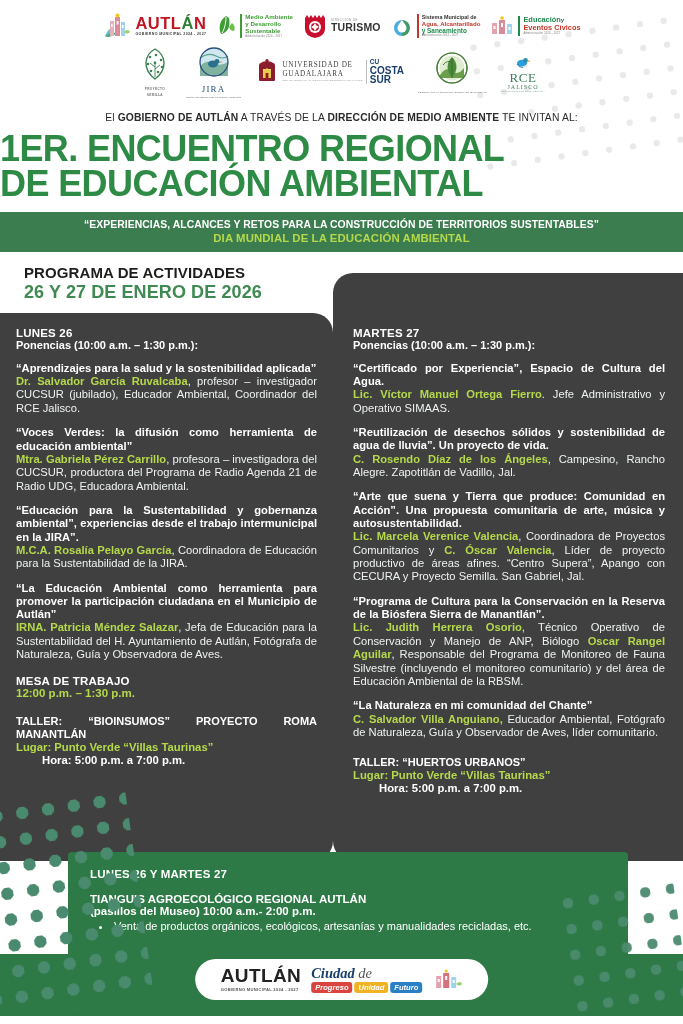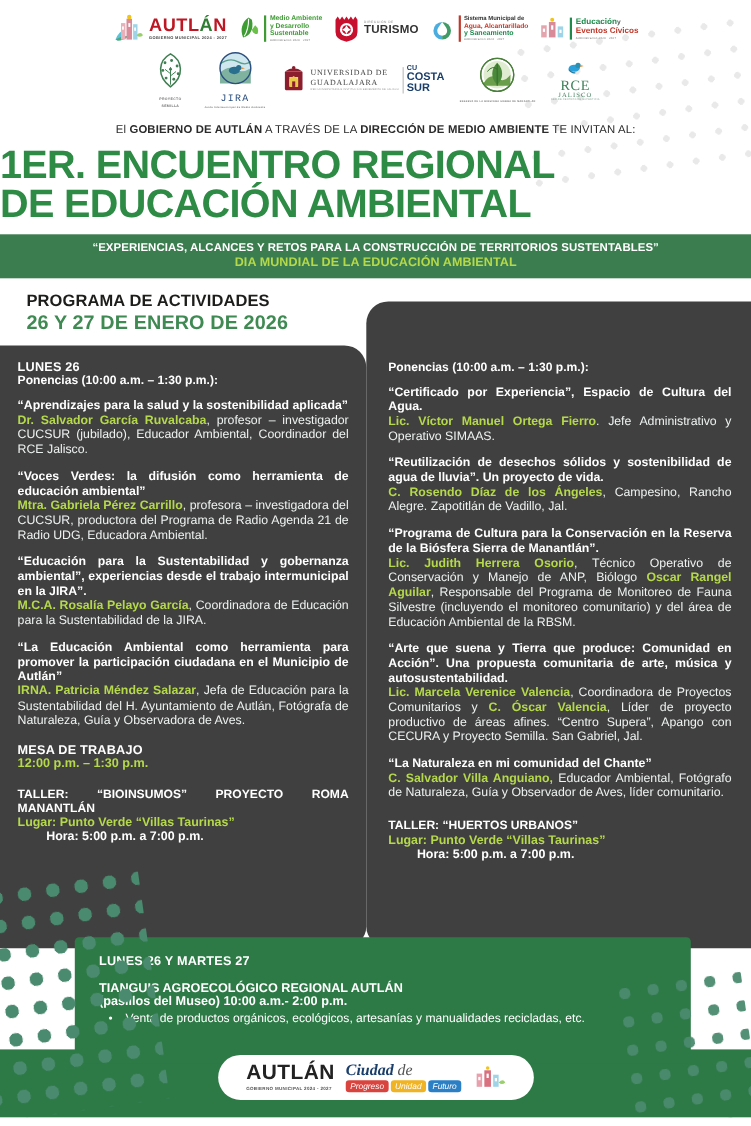--- a/index.html
+++ b/index.html
@@ -81,21 +81,21 @@
   .educ-1 .y{ color:#555; font-size:6px;}
   .educ-2{ font-size:7.4px; font-weight:bold; color:#c0392b; line-height:1.1;}
   .sep{ width:1px; height:24px; background:#bbb; }
   .udg-txt{ font-family:"Liberation Serif", serif; font-size:7.2px; color:#444; letter-spacing:.7px; line-height:1.25;}
   .udg-sub{ font-size:2.4px; color:#999; letter-spacing:.15px; margin-top:1px;}
   .cucosta{ font-weight:bold; line-height:.95; font-size:10px; color:#1b3f6b;}
   .cucosta .cu{ font-size:6.5px; }
   .cucosta .costa{ color:#1b3f6b; }
   .cucosta .sur{ color:#1b3f6b; }
   .cap{ font-size:3.2px; color:#777; letter-spacing:.3px; text-align:center; margin-top:2px; font-weight:bold;}
-  .jira-word{ font-family:Liberation Mono, monospace; font-size:9px; color:#2b4f7e; letter-spacing:1.2px; text-align:center;}
+  .jira-word{ font-family:Liberation Serif, serif; font-size:9px; color:#2b4f7e; letter-spacing:1.2px; text-align:center;}
   .rce-word{ font-family:"Liberation Serif", serif; font-size:13px; color:#3d7f5a; letter-spacing:.5px; line-height:1;}
   .rce-sub{ font-size:6px; color:#3d7f5a; letter-spacing:1px; font-family:"Liberation Serif", serif;}
   .rce-tiny{ font-size:2.3px; color:#8aa89a; letter-spacing:.2px;}
 
   
   .invite{
     position:relative; z-index:3;
     text-align:center; margin-top:14px;
     font-size:10.3px; color:#2b2b2b; letter-spacing:.15px;
   }
@@ -204,21 +204,21 @@
   }
   .foot-autlan{ font-size:19px; font-weight:bold; color:#222; letter-spacing:.4px; line-height:1;}
   .foot-sub{ font-size:4.1px; color:#555; letter-spacing:.3px; font-weight:bold; margin-top:2px;}
   .foot-ciudad{
     font-family:"Liberation Serif", serif; font-style:italic; font-weight:bold;
     font-size:14.5px; color:#1b3f6b; line-height:1;
   }
   .foot-ciudad .de{ color:#555; font-weight:normal; }
   .chips{ display:flex; gap:2px; margin-top:2px; }
   .chip{
-    font-size:7.6px; font-weight:normal; color:#fff; padding:1px 4px;
+    font-size:7.6px; font-weight:bold; color:#fff; padding:1px 4px;
     border-radius:3px; font-style:italic;
   }
   .chip.a{ background:#d9443f; }
   .chip.b{ background:#f0b323; }
   .chip.c{ background:#2b7fc4; }
 </style>
 </head>
 <body>
 
 <div class="poster">
@@ -447,40 +447,41 @@
         <div class="taller">
           <div class="tl">TALLER: “BIOINSUMOS” PROYECTO ROMA MANANTLÁN</div>
           <div class="lu">Lugar: Punto Verde “Villas Taurinas”</div>
           <div class="ho">Hora: 5:00 p.m. a 7:00 p.m.</div>
         </div>
       </div>
     </div>
 
     <div class="panel col-right" style="height:588px;">
       <div class="inner">
+        <div class="daytitle">MARTES 27</div>
         <div class="daysub">Ponencias (10:00 a.m. – 1:30 p.m.):</div>
 
         <div class="blk">
           <p class="t">“Certificado por Experiencia”, Espacio de Cultura del Agua.</p>
           <p class="s"><span class="nm">Lic. Víctor Manuel Ortega Fierro</span><span>. Jefe Administrativo y Operativo SIMAAS.</span></p>
         </div>
 
         <div class="blk">
           <p class="t">“Reutilización de desechos sólidos y sostenibilidad de agua de lluvia”. Un proyecto de vida.</p>
           <p class="s"><span class="nm">C. Rosendo Díaz de los Ángeles</span><span>, Campesino, Rancho Alegre. Zapotitlán de Vadillo, Jal.</span></p>
         </div>
 
         <div class="blk">
+          <p class="t">“Arte que suena y Tierra que produce: Comunidad en Acción”. Una propuesta comunitaria de arte, música y autosustentabilidad.</p>
+          <p class="s"><span class="nm">Lic. Marcela Verenice Valencia</span><span>, Coordinadora de Proyectos Comunitarios y </span><span class="nm">C. Óscar Valencia</span><span>, Líder de proyecto productivo de áreas afines. “Centro Supera”, Apango con CECURA y Proyecto Semilla. San Gabriel, Jal.</span></p>
+        </div>
+
+        <div class="blk">
           <p class="t">“Programa de Cultura para la Conservación en la Reserva de la Biósfera Sierra de Manantlán”.</p>
           <p class="s"><span class="nm">Lic. Judith Herrera Osorio</span><span>, Técnico Operativo de Conservación y Manejo de ANP, Biólogo </span><span class="nm">Oscar Rangel Aguilar</span><span>, Responsable del Programa de Monitoreo de Fauna Silvestre (incluyendo el monitoreo comunitario) y del área de Educación Ambiental de la RBSM.</span></p>
-        </div>
-
-        <div class="blk">
-          <p class="t">“Arte que suena y Tierra que produce: Comunidad en Acción”. Una propuesta comunitaria de arte, música y autosustentabilidad.</p>
-          <p class="s"><span class="nm">Lic. Marcela Verenice Valencia</span><span>, Coordinadora de Proyectos Comunitarios y </span><span class="nm">C. Óscar Valencia</span><span>, Líder de proyecto productivo de áreas afines. “Centro Supera”, Apango con CECURA y Proyecto Semilla. San Gabriel, Jal.</span></p>
         </div>
 
         <div class="blk">
           <p class="t">“La Naturaleza en mi comunidad del Chante”</p>
           <p class="s"><span class="nm">C. Salvador Villa Anguiano,</span><span> Educador Ambiental, Fotógrafo de Naturaleza, Guía y Observador de Aves, líder comunitario.</span></p>
         </div>
 
         <div class="taller">
           <div class="tl">TALLER: “HUERTOS URBANOS”</div>
           <div class="lu">Lugar: Punto Verde “Villas Taurinas”</div>

